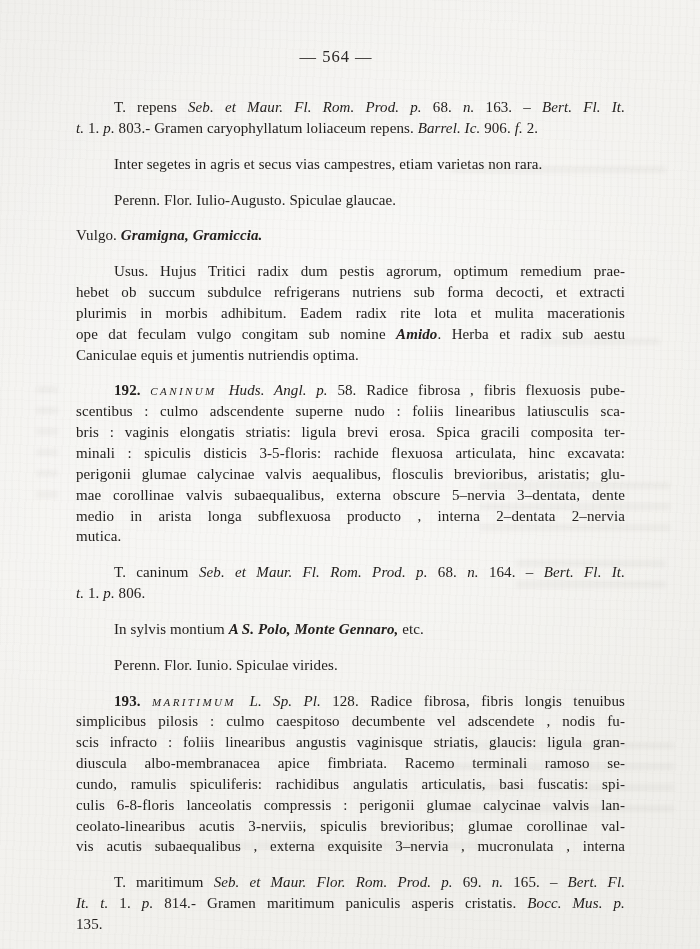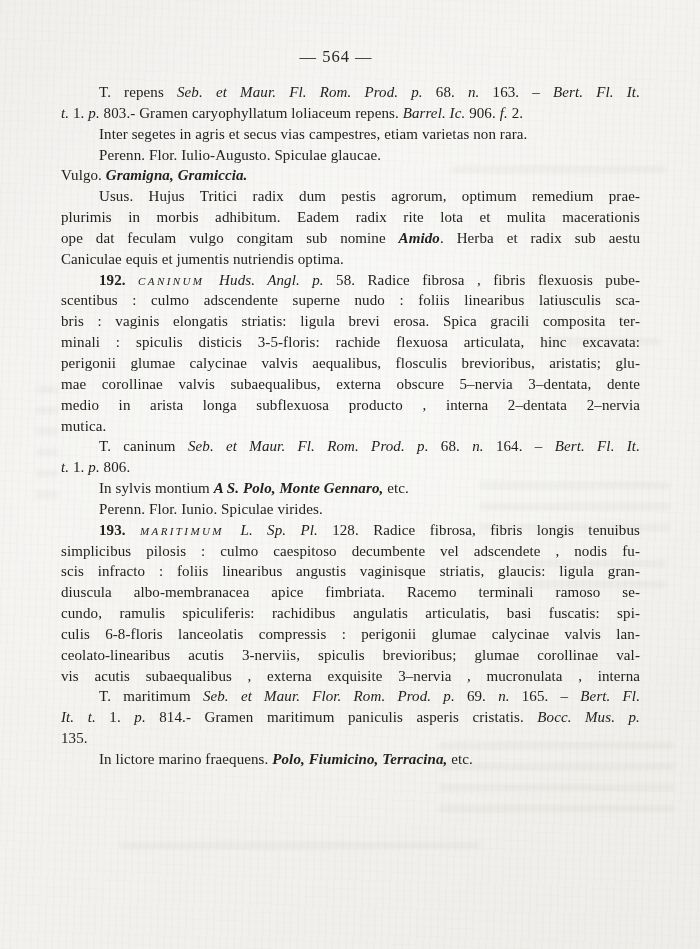--- a/index.html
+++ b/index.html
@@ -56,21 +56,21 @@
   }
   .body-block {
     position: absolute;
     left: 61px;
     top: 82px;
     width: 579px;
     font-size: 15px;
     line-height: 20.85px;
     letter-spacing: 0.1px;
   }
-  .para { margin: 0; }
+  .para { margin: 15px; }
   .line {
     text-align: justify;
     text-align-last: justify;
     white-space: normal;
     height: 20.85px;
     overflow: hidden;
   }
   .line.pl { text-align-last: auto; }
   .line.ind { text-indent: 38px; }
   .it { font-style: italic; }
@@ -109,20 +109,21 @@
         <div class="line ind pl"><span>Inter segetes in agris et secus vias campestres, etiam varietas non rara.</span></div>
       </div>
       <div class="para">
         <div class="line ind pl"><span>Perenn. Flor. Iulio-Augusto. Spiculae glaucae.</span></div>
       </div>
       <div class="para">
         <div class="line pl"><span>Vulgo. </span><span class="bi">Gramigna, Gramiccia.</span></div>
       </div>
       <div class="para">
         <div class="line ind"><span>Usus. Hujus Tritici radix dum pestis agrorum, optimum remedium prae-</span></div>
+        <div class="line"><span>hebet ob succum subdulce refrigerans nutriens sub forma decocti, et extracti</span></div>
         <div class="line"><span>plurimis in morbis adhibitum. Eadem radix rite lota et mulita macerationis</span></div>
         <div class="line"><span>ope dat feculam vulgo congitam sub nomine </span><span class="bi">Amido</span><span>. Herba et radix sub aestu</span></div>
         <div class="line pl"><span>Caniculae equis et jumentis nutriendis optima.</span></div>
       </div>
       <div class="para">
         <div class="line ind"><span class="bd">192. </span><span class="sc">caninum </span><span class="it">Huds. Angl. p. </span><span>58. Radice fibrosa , fibris flexuosis pube-</span></div>
         <div class="line"><span>scentibus : culmo adscendente superne nudo : foliis linearibus latiusculis sca-</span></div>
         <div class="line"><span>bris : vaginis elongatis striatis: ligula brevi erosa. Spica gracili composita ter-</span></div>
         <div class="line"><span>minali : spiculis disticis 3-5-floris: rachide flexuosa articulata, hinc excavata:</span></div>
         <div class="line"><span>perigonii glumae calycinae valvis aequalibus, flosculis brevioribus, aristatis; glu-</span></div>

